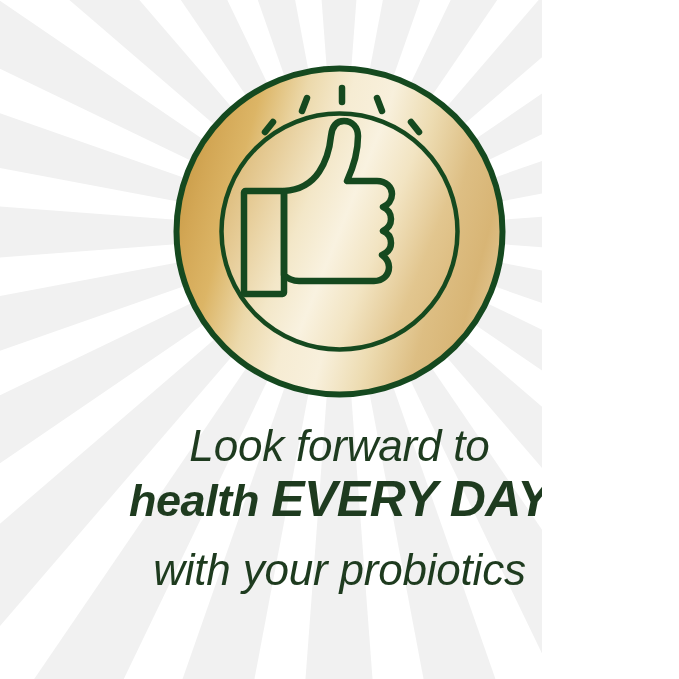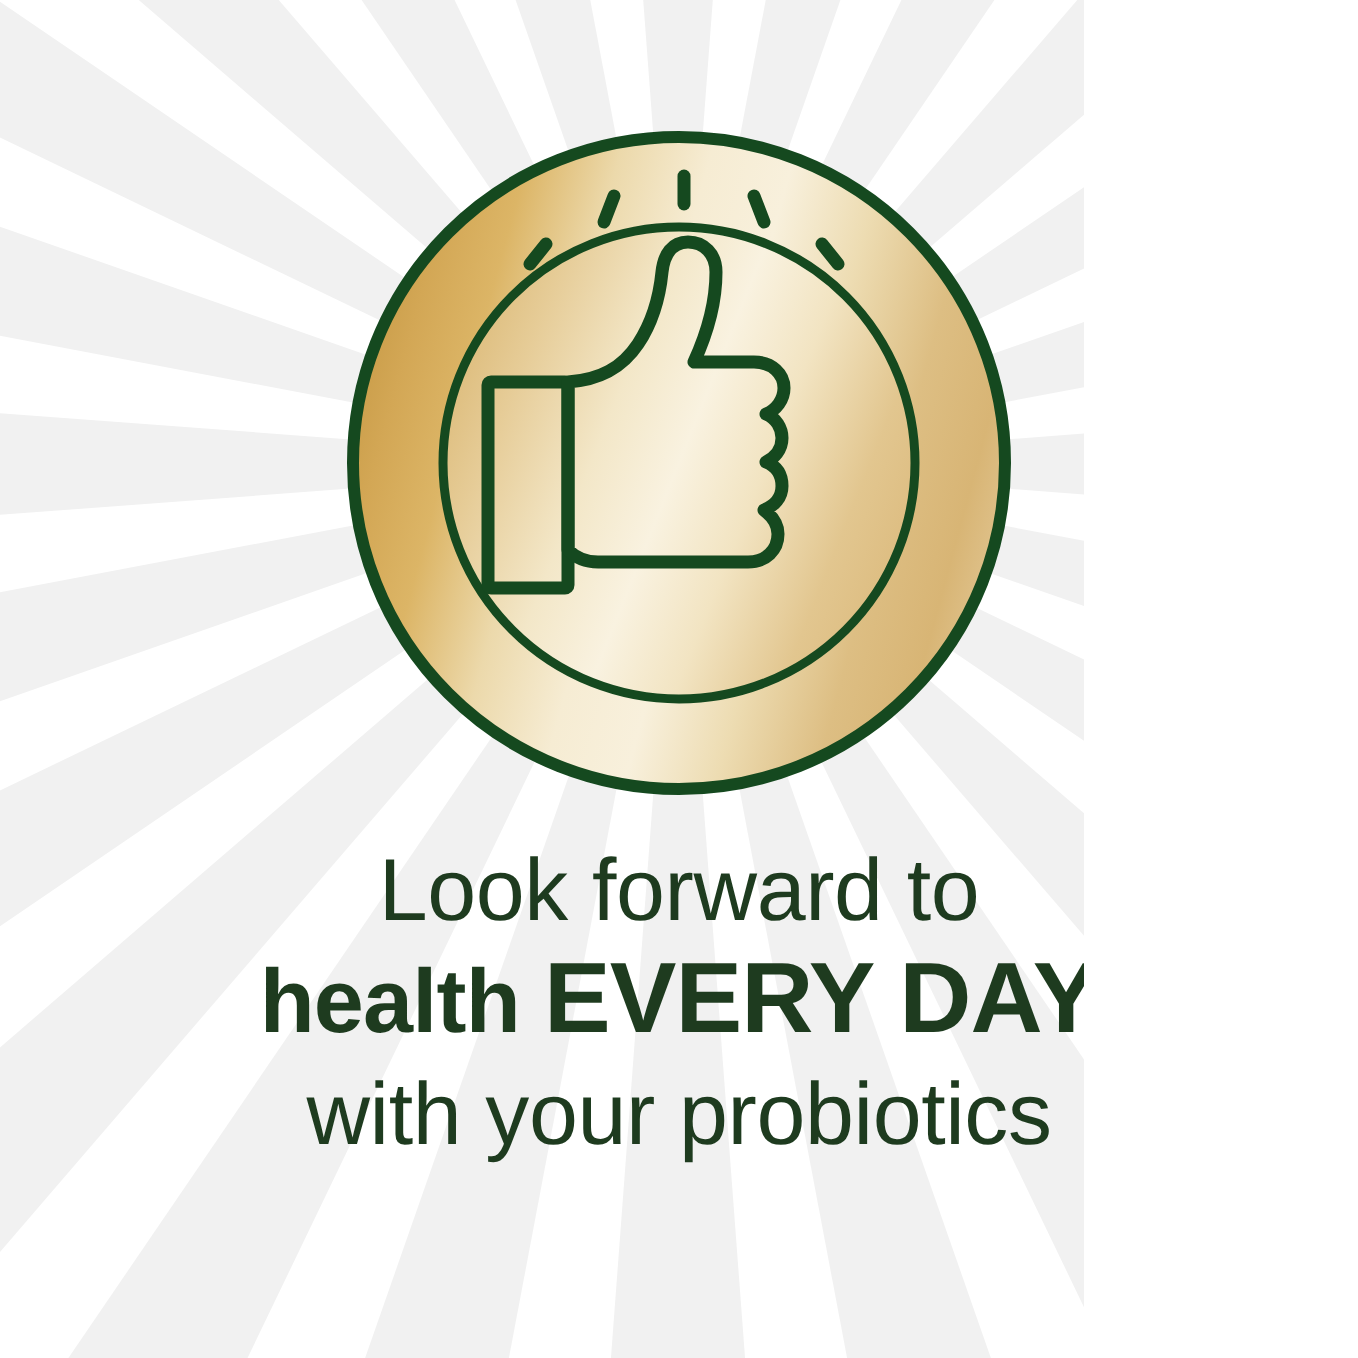--- a/index.html
+++ b/index.html
@@ -9,20 +9,21 @@
   }
   body {
     font-family: "Liberation Sans", sans-serif;
   }
   #poster {
     position: relative;
     width: 542px;
     height: 679px;
     overflow: hidden;
     background: #0ea5e9;
+    font-style: italic;
   }
 
   
   #rays-layer {
     position: absolute;
     inset: 0;
     width: 679px;
     height: 679px;
   }
 
@@ -59,21 +60,21 @@
   .hl-2 {
     font-size: 45px;
     font-weight: 700;
     letter-spacing: -0.4px;
     margin-bottom: 6px;
   }
   .hl-3 {
     font-size: 45px;
     font-weight: 700;
     letter-spacing: -0.4px;
-    margin-bottom: 12px;
+    margin-bottom: 24px;
   }
   .hl-3 .emph {
     font-size: 50px;
     font-weight: 900;
     letter-spacing: -0.5px;
   }
   .hl-4 {
     font-size: 44px;
     font-weight: 400;
     letter-spacing: -0.2px;

